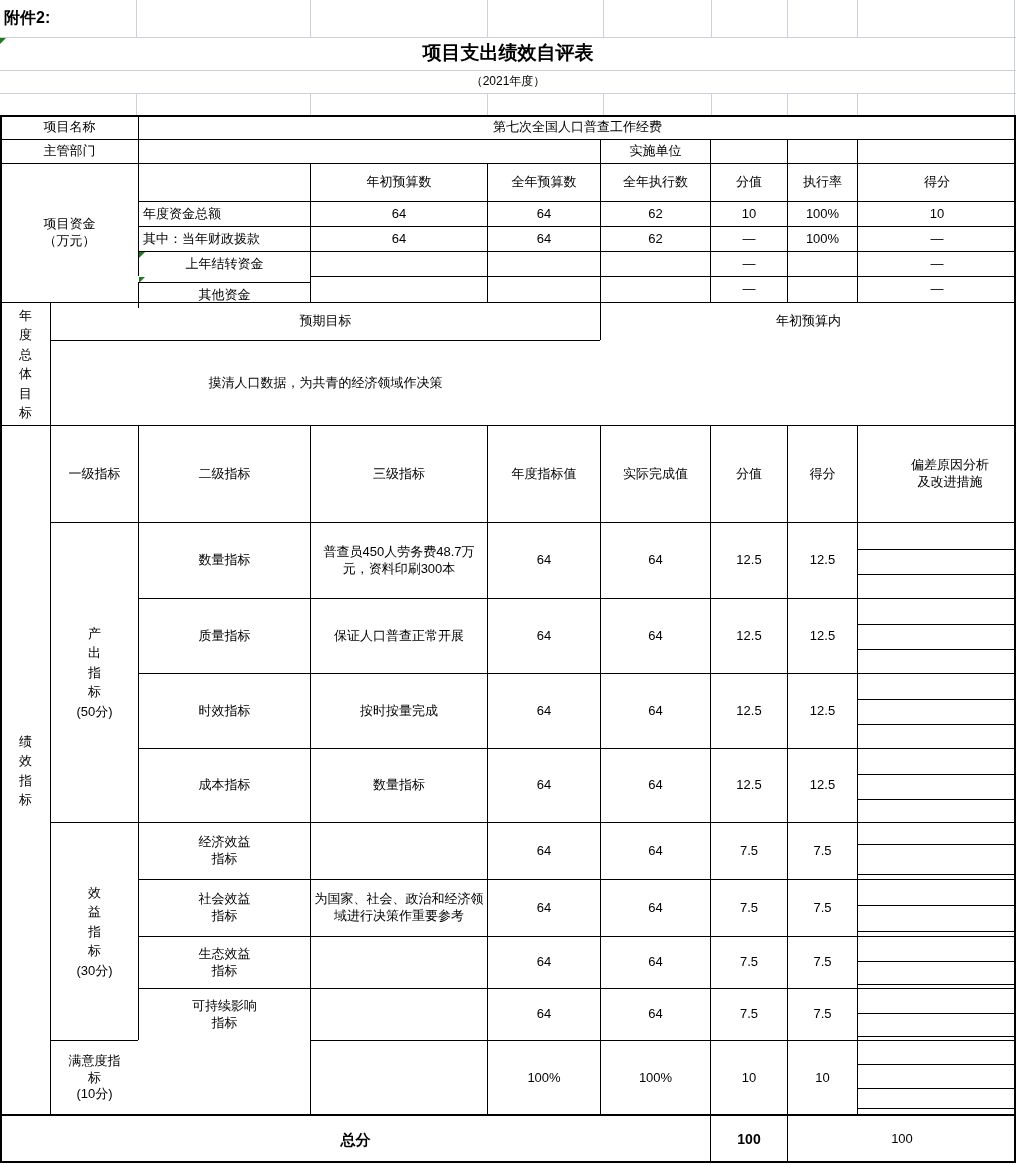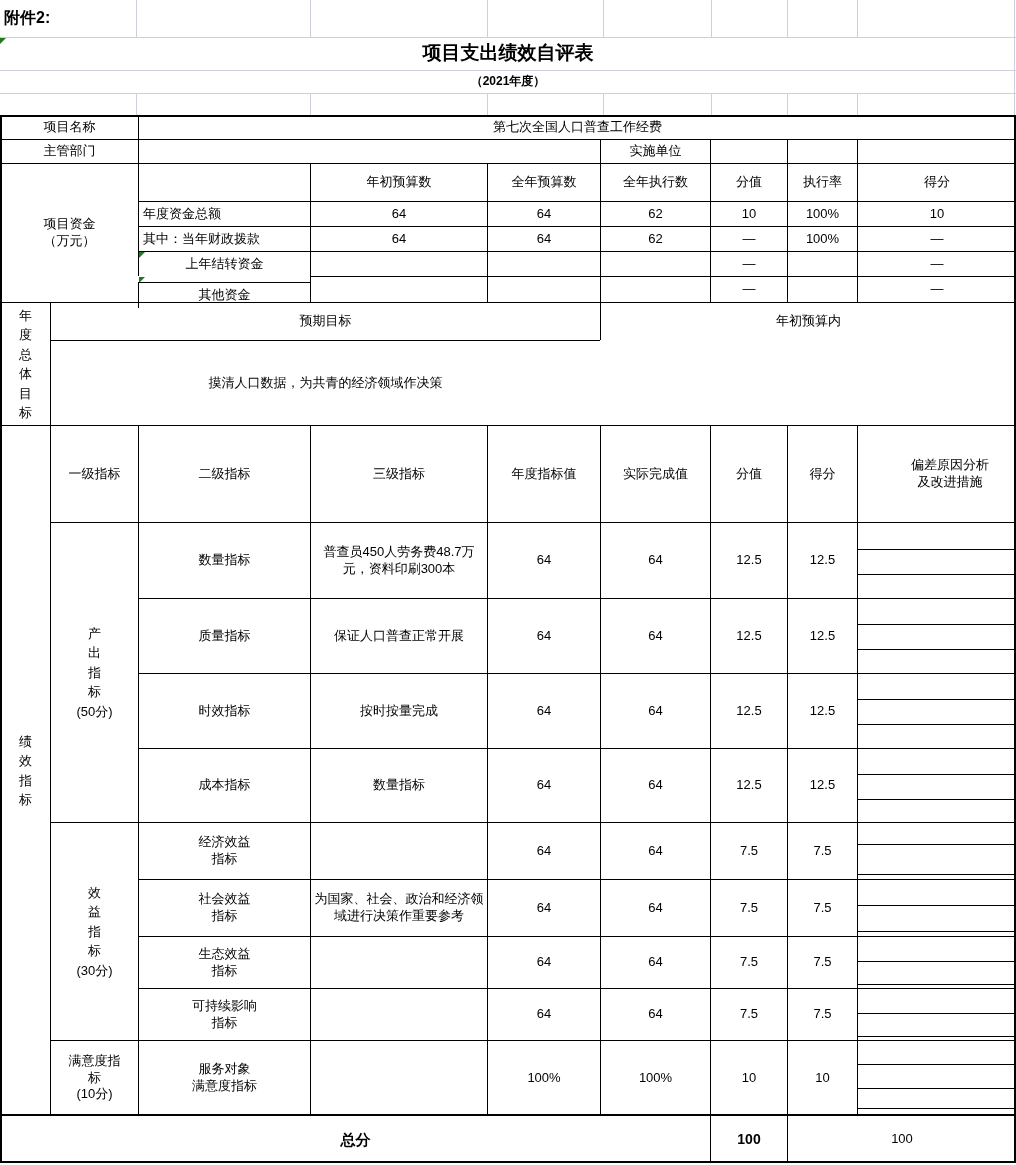--- a/index.html
+++ b/index.html
@@ -1,21 +1,21 @@
 <!DOCTYPE html>
 <html><head>
 <meta charset="utf-8">
 <style>
   html,body{margin:0;padding:0;background:#fff;}
   .stage{position:relative;width:1016px;height:1165px;background:#ffffff;
          font-family:"Liberation Sans",sans-serif;color:#000;overflow:hidden;}
   .c{position:absolute;box-sizing:border-box;border-left:1px solid #000;border-top:1px solid #000;
      display:flex;align-items:center;justify-content:center;text-align:center;
      font-size:13px;line-height:1.3;white-space:pre-line;overflow:hidden;}
-  .nb{border:none;font-weight:bold;}
+  .nb{border:none;}
   .left{justify-content:flex-start;text-align:left;padding-left:4px;}
   .vert{line-height:1.5;}
   .b{font-weight:bold;}
   .gl{position:absolute;background:#ccd0da;}
   .bl{position:absolute;background:#000;}
   .tri{position:absolute;width:0;height:0;border-top:6px solid #1d7a1d;border-right:6px solid transparent;}
   .sub{position:absolute;left:0;right:0;height:1px;background:#000;}
   .pad{padding:0 3px;}
 </style>
 </head>
@@ -225,22 +225,20 @@
   <div class="c pad" style="left:310px;top:988px;width:177px;height:52px"></div>
   <div class="c" style="left:487px;top:988px;width:113px;height:52px">64</div>
   <div class="c" style="left:600px;top:988px;width:110px;height:52px">64</div>
   <div class="c" style="left:710px;top:988px;width:77px;height:52px">7.5</div>
   <div class="c" style="left:787px;top:988px;width:70px;height:52px">7.5</div>
   <div class="c" style="left:857px;top:988px;width:159px;height:52px">
     <i class="sub" style="top:24px"></i>
     <i class="sub" style="top:47px"></i>
   </div>
 
-  <div class="c" style="left:138px;top:1040px;width:172px;height:75px">服务对象
-满意度指标</div>
   <div class="c pad" style="left:310px;top:1040px;width:177px;height:75px"></div>
   <div class="c" style="left:487px;top:1040px;width:113px;height:75px">100%</div>
   <div class="c" style="left:600px;top:1040px;width:110px;height:75px">100%</div>
   <div class="c" style="left:710px;top:1040px;width:77px;height:75px">10</div>
   <div class="c" style="left:787px;top:1040px;width:70px;height:75px">10</div>
   <div class="c" style="left:857px;top:1040px;width:159px;height:75px">
     <i class="sub" style="top:23px"></i>
     <i class="sub" style="top:47px"></i>
     <i class="sub" style="top:67px"></i>
   </div>

